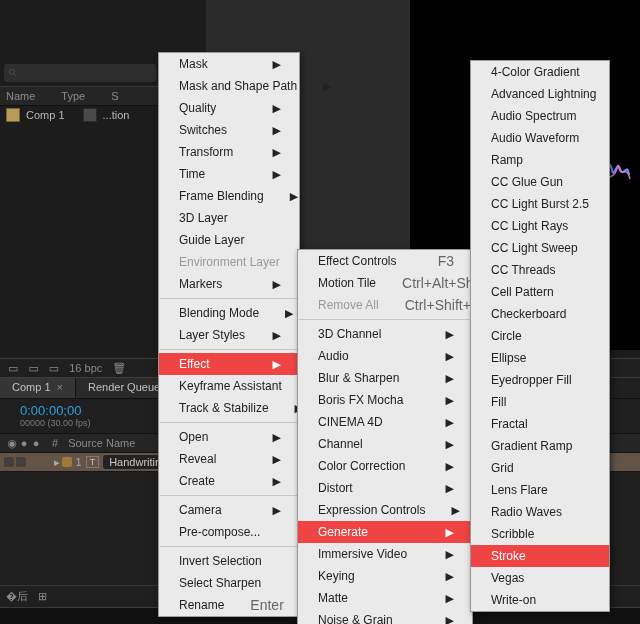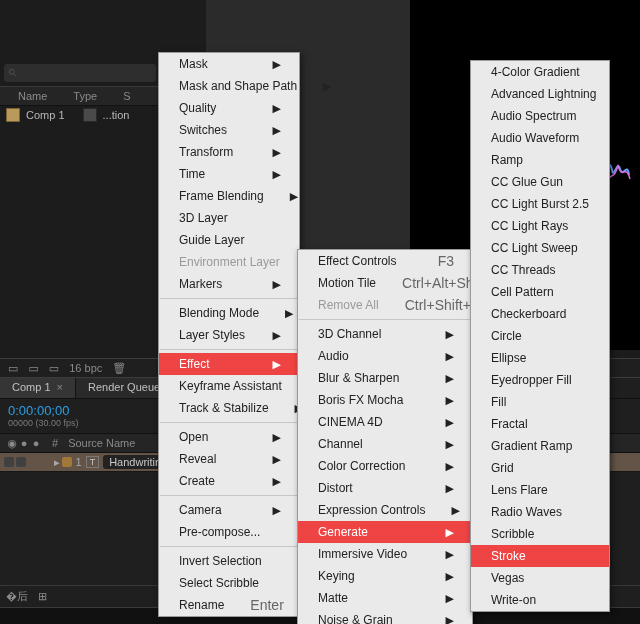--- a/index.html
+++ b/index.html
@@ -1,35 +1,35 @@
 <!DOCTYPE html>
 <html><head>
 <meta charset="utf-8">
 <style>
   html,body{margin:0;padding:0;width:640px;height:624px;background:#1c1c1c;font-family:"Segoe UI",Tahoma,sans-serif;font-size:11px;color:#c8c8c8;overflow:hidden;position:relative}
   .proj-panel{position:absolute;left:0;top:60px;width:160px}
   .proj-search{margin:4px;height:18px;background:#2e2e2e;border-radius:3px;display:flex;align-items:center;padding-left:4px}
   .proj-search svg{width:10px;height:10px;opacity:.55}
-  .proj-head{display:flex;background:#252525;border-top:1px solid #3a3a3a;border-bottom:1px solid #111;height:18px;align-items:center;padding-left:18px;color:#8a8a8a}
+  .proj-head{display:flex;background:#252525;border-top:1px solid #3a3a3a;border-bottom:1px solid #111;height:18px;align-items:center;padding-left:6px;color:#8a8a8a}
   .proj-head span{margin-right:26px}
   .proj-row{display:flex;align-items:center;height:18px;padding-left:6px;color:#b8b8b8}
   .proj-row .comp-icon{width:12px;height:12px;background:#b99a5b;margin-right:6px;border:1px solid #7a6436}
   .proj-row .type-icon{width:12px;height:12px;background:#4a4a4a;margin-left:18px;margin-right:6px;border:1px solid #2a2a2a}
   .monitor{position:absolute;left:206px;top:0;width:434px;height:350px;background:#2b2b2b}
   .monitor .canvas{position:absolute;left:204px;top:0;width:230px;height:350px;background:#000}
   .scribble{position:absolute;right:8px;top:155px;width:30px;height:35px}
   .tl-region{position:absolute;left:0;top:358px;width:640px;height:266px;background:#1f1f1f;border-top:1px solid #3c3c3c}
   .tl-icons{display:flex;align-items:center;gap:10px;height:18px;padding-left:8px;color:#8a8a8a}
   .tl-icons span{font-size:11px}
   .tl-tabs{display:flex;height:20px;border-top:1px solid #3c3c3c;border-bottom:1px solid #111}
   .tl-tab{padding:3px 12px;background:#2a2a2a;color:#c0c0c0;border-right:1px solid #111}
   .tl-tab.active{background:#353535}
   .tl-tab .x{margin-left:6px;color:#888}
   .time-row{height:34px;display:flex;border-bottom:1px solid #111}
-  .time-left{width:150px;padding:4px 8px}
+  .time-left{width:150px;padding:4px 20px}
   .time-code{color:#2aa0e6;font-size:13px}
   .time-sub{color:#7a7a7a;font-size:9px}
   .time-icon{width:18px;color:#7a7a7a;display:flex;align-items:center;justify-content:center}
   .layer-head{display:flex;height:18px;background:#252525;border-bottom:1px solid #111;align-items:center;padding-left:6px;color:#8a8a8a}
   .layer-head .bullets span{display:inline-block;width:12px;text-align:center}
   .layer-row{display:flex;height:18px;align-items:center;border-bottom:1px solid #161616;background:#3b3535}
   .layer-row.sel{background:#645448}
   .layer-row .lead{width:48px;display:flex;gap:2px;padding-left:4px}
   .chip{width:10px;height:10px;border-radius:2px}
   .chip.brown{background:#a07838}
@@ -226,21 +226,21 @@
       <span class="arrow">▶</span>
     </div>
     <div class="mi">
       <span>Pre-compose...</span>
     </div>
     <hr>
     <div class="mi">
       <span>Invert Selection</span>
     </div>
     <div class="mi">
-      <span>Select Scribble</span>
+      <span>Select Sharpen</span>
     </div>
     <div class="mi">
       <span>Rename</span>
       <span class="shortcut">Enter</span>
     </div>
   </div>
 <div class="menu" id="m2">
     <div class="mi">
       <span>Effect Controls</span>
       <span class="shortcut">F3</span>

